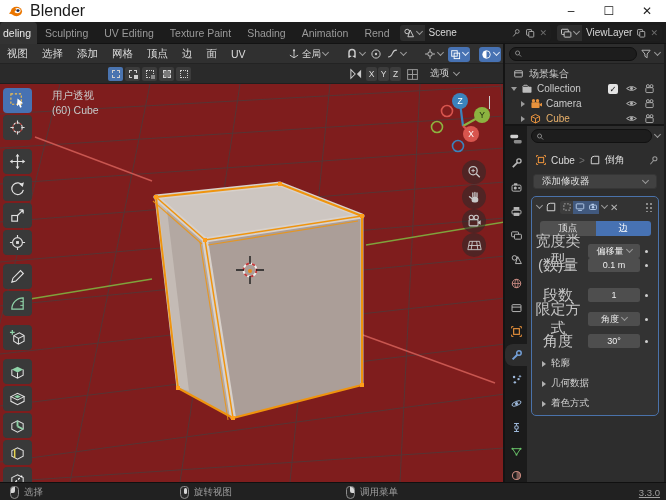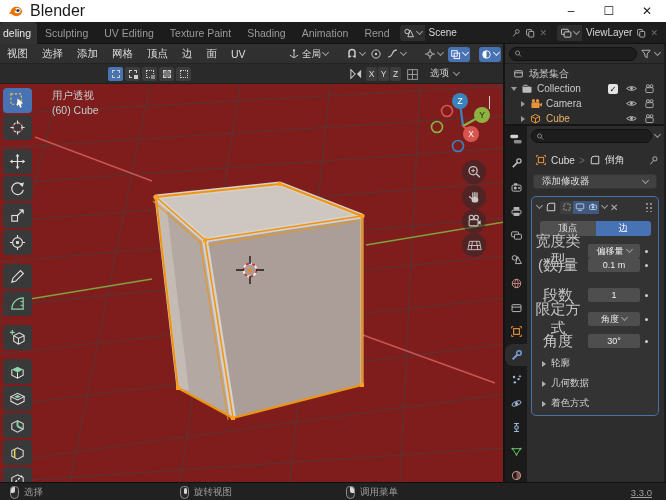--- a/index.html
+++ b/index.html
@@ -123,21 +123,21 @@
   #statusbar { position:absolute; left:0; top:482px; width:666px; height:18px; background:#212121;
     border-top:1px solid #101010; }
   .sitem { position:absolute; top:0; height:18px; display:flex; align-items:center; gap:5px;
     color:#9f9f9f; font-size:9.5px; }
   .mouse { width:9px; height:13px; border:1px solid #8d8d8d; border-radius:4px 4px 5px 5px;
     position:relative; background:#2a2a2a; flex:none;}
   .mouse i { position:absolute; background:#d8d8d8; }
   .lmb i { left:0; top:0; width:4px; height:6px; border-radius:3px 0 2px 0; }
   .mmb i { left:3px; top:1px; width:3px; height:6px; border-radius:1.5px; }
   .rmb i { right:0; top:0; width:4px; height:6px; border-radius:0 3px 0 2px; }
-  #version { position:absolute; right:14px; top:0; height:18px; display:flex; align-items:center;
+  #version { position:absolute; right:6px; top:0; height:18px; display:flex; align-items:center;
     color:#9f9f9f; font-size:9.5px;text-decoration:underline; }
 </style>
 </head>
 <body>
 
 <div id="app">
 
   <div id="titlebar">
     <svg class="logo" viewBox="0 0 16 16">
       <ellipse cx="9" cy="8" rx="6" ry="5" fill="#ea7600"></ellipse>

